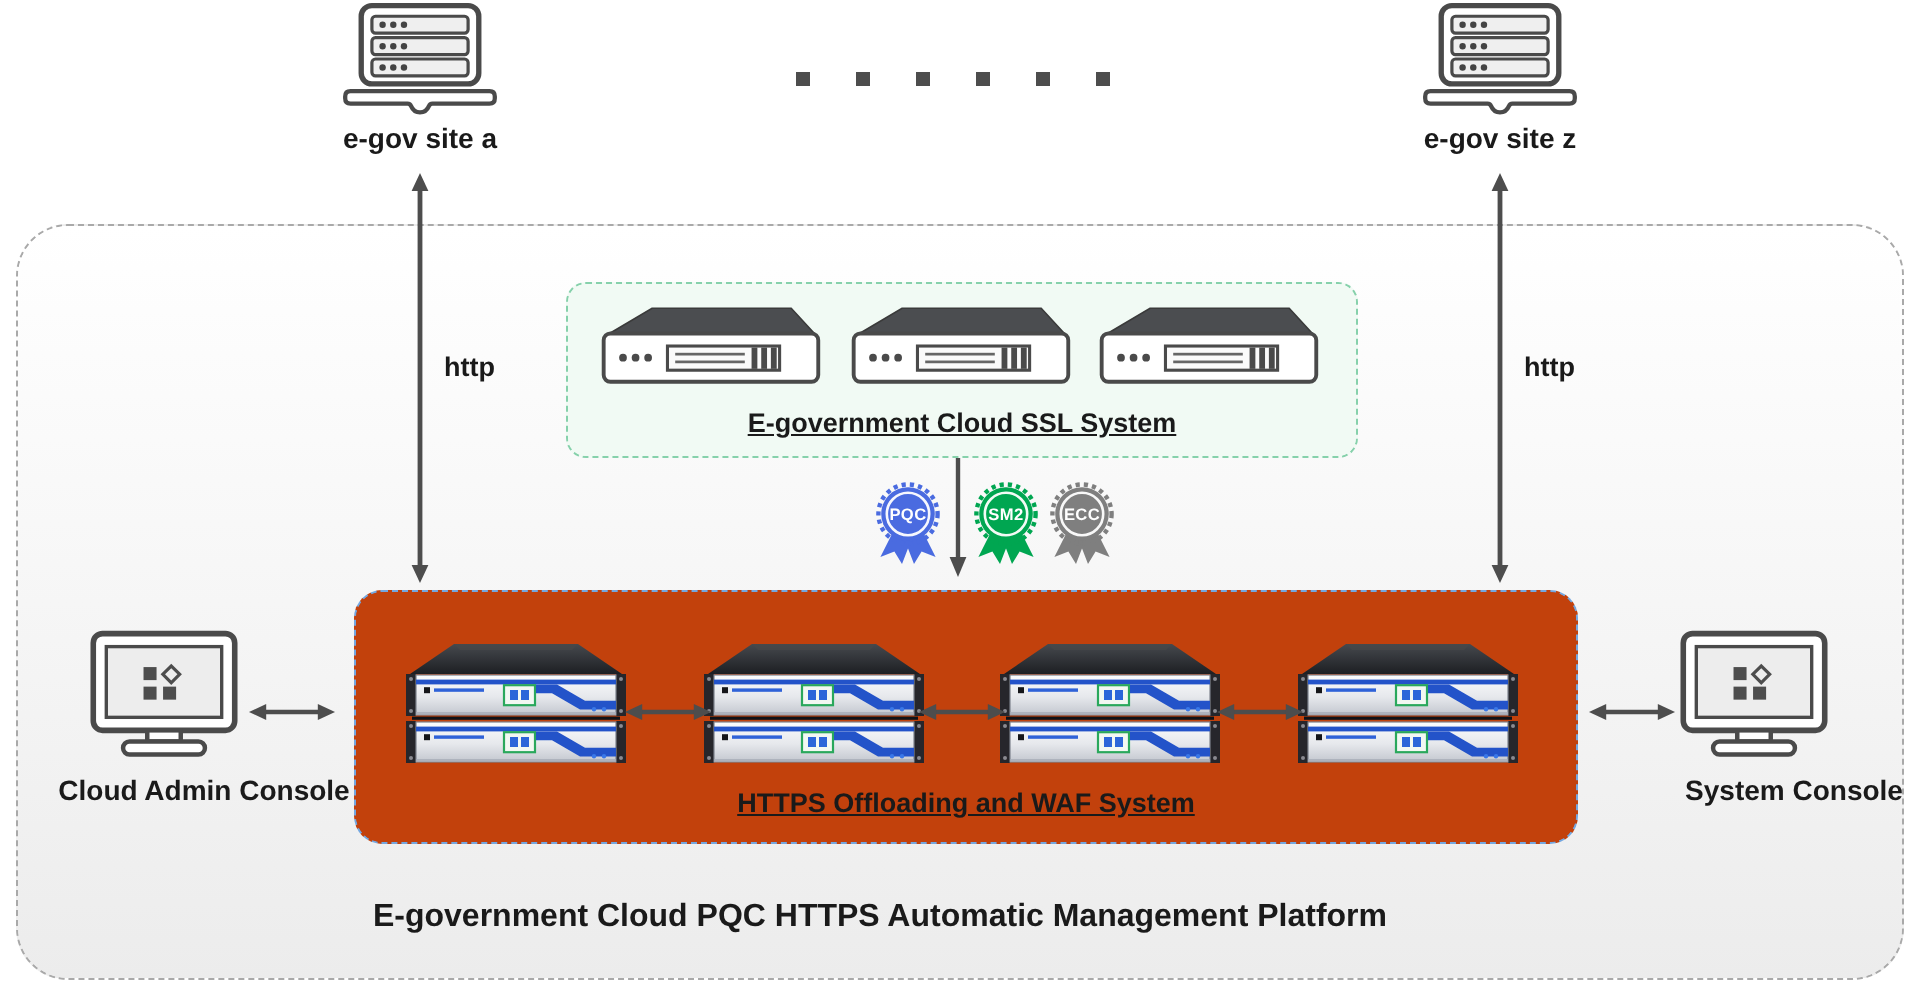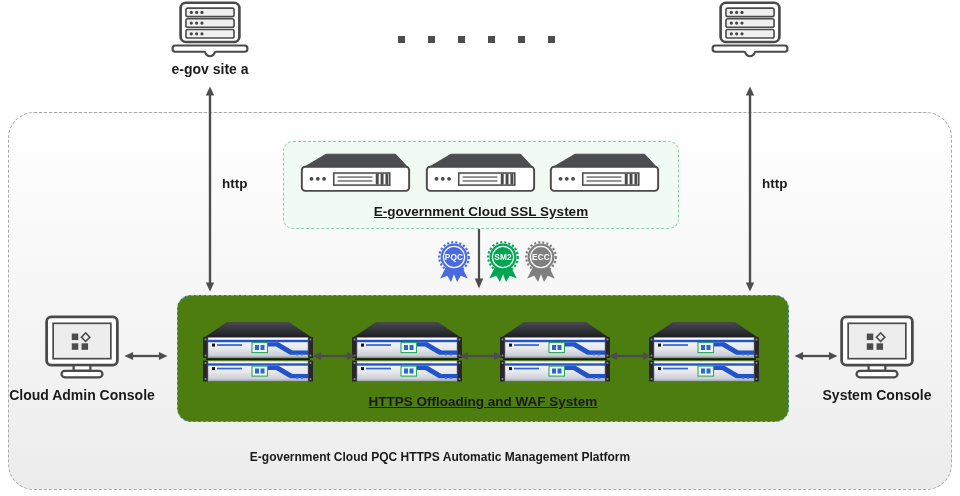--- a/index.html
+++ b/index.html
@@ -3,30 +3,30 @@
 <meta charset="utf-8">
 <style>
   html,body{margin:0;padding:0;background:#fff;}
   #stage{position:relative;width:960px;height:496px;background:#ffffff;overflow:hidden;
          font-family:"Liberation Sans",sans-serif;padding-left:13px;}
   .abs{position:absolute;}
   .label{position:absolute;font-weight:bold;color:#1a1a1a;}
   .lbl-site{width:160px;text-align:center;font-size:14px;top:61px;}
   .lbl-http{font-size:13.5px;}
   .lbl-box{left:0;right:0;text-align:center;font-size:13.5px;text-decoration:underline;}
-  .lbl-console{width:160px;text-align:center;font-size:14px;top:387px;}
+  .lbl-console{width:160px;text-align:center;font-size:14px;top:387px;margin-left:20px;}
   #outer-box{left:8px;top:112px;width:942px;height:376px;border:1.6px dashed #a9a9a9;
              border-radius:26px;background:linear-gradient(180deg,#ffffff 0%,#f7f7f7 45%,#ececec 100%);}
   #ssl-box{left:283px;top:141px;width:394px;height:86px;border:1.5px dashed #86d1ab;
            border-radius:10px;background:#f1faf4;}
   #waf-box{left:177px;top:295px;width:610px;height:125px;border:1.5px dashed #74a7e0;
-           border-radius:14px;background:#4d7c0f;}
+           border-radius:14px;background:#c2410c;}
   #dots-row{left:398px;top:36px;display:flex;gap:23px;}
   .dot{width:7px;height:7px;background:#4d4d4d;display:inline-block;}
-  #main-title{left:0;width:880px;top:450px;text-align:center;font-size:12px;font-weight:bold;color:#1a1a1a;}
+  #main-title{left:0;width:880px;top:450px;text-align:center;font-size:16px;font-weight:bold;color:#1a1a1a;}
   .badge-text{font-weight:bold;letter-spacing:.2px;}
 </style>
 </head>
 <body>
 
 <div id="stage">
 
   <svg width="0" height="0" style="position:absolute" aria-hidden="true">
     <defs>
       <linearGradient id="gTop" x1="0" y1="0" x2="0" y2="1">
@@ -142,20 +142,21 @@
     <span class="dot"></span>
     <span class="dot"></span>
     <span class="dot"></span>
     <span class="dot"></span>
     <span class="dot"></span>
   </div>
 
   <svg class="abs" style="left:707px;top:1px" width="86" height="57">
       <use href="#site-server"></use>
     </svg>
+  <div class="label lbl-site" style="left:670px">e-gov site z</div>
 
   <div id="outer-box" class="abs"></div>
 
   <svg class="abs" style="left:203px;top:86px" width="14" height="206">
       <use href="#varrow"></use>
     </svg>
   <div class="label lbl-http" style="left:222px;top:176px">http</div>
 
   <svg class="abs" style="left:743px;top:86px" width="14" height="206">
       <use href="#varrow"></use>

